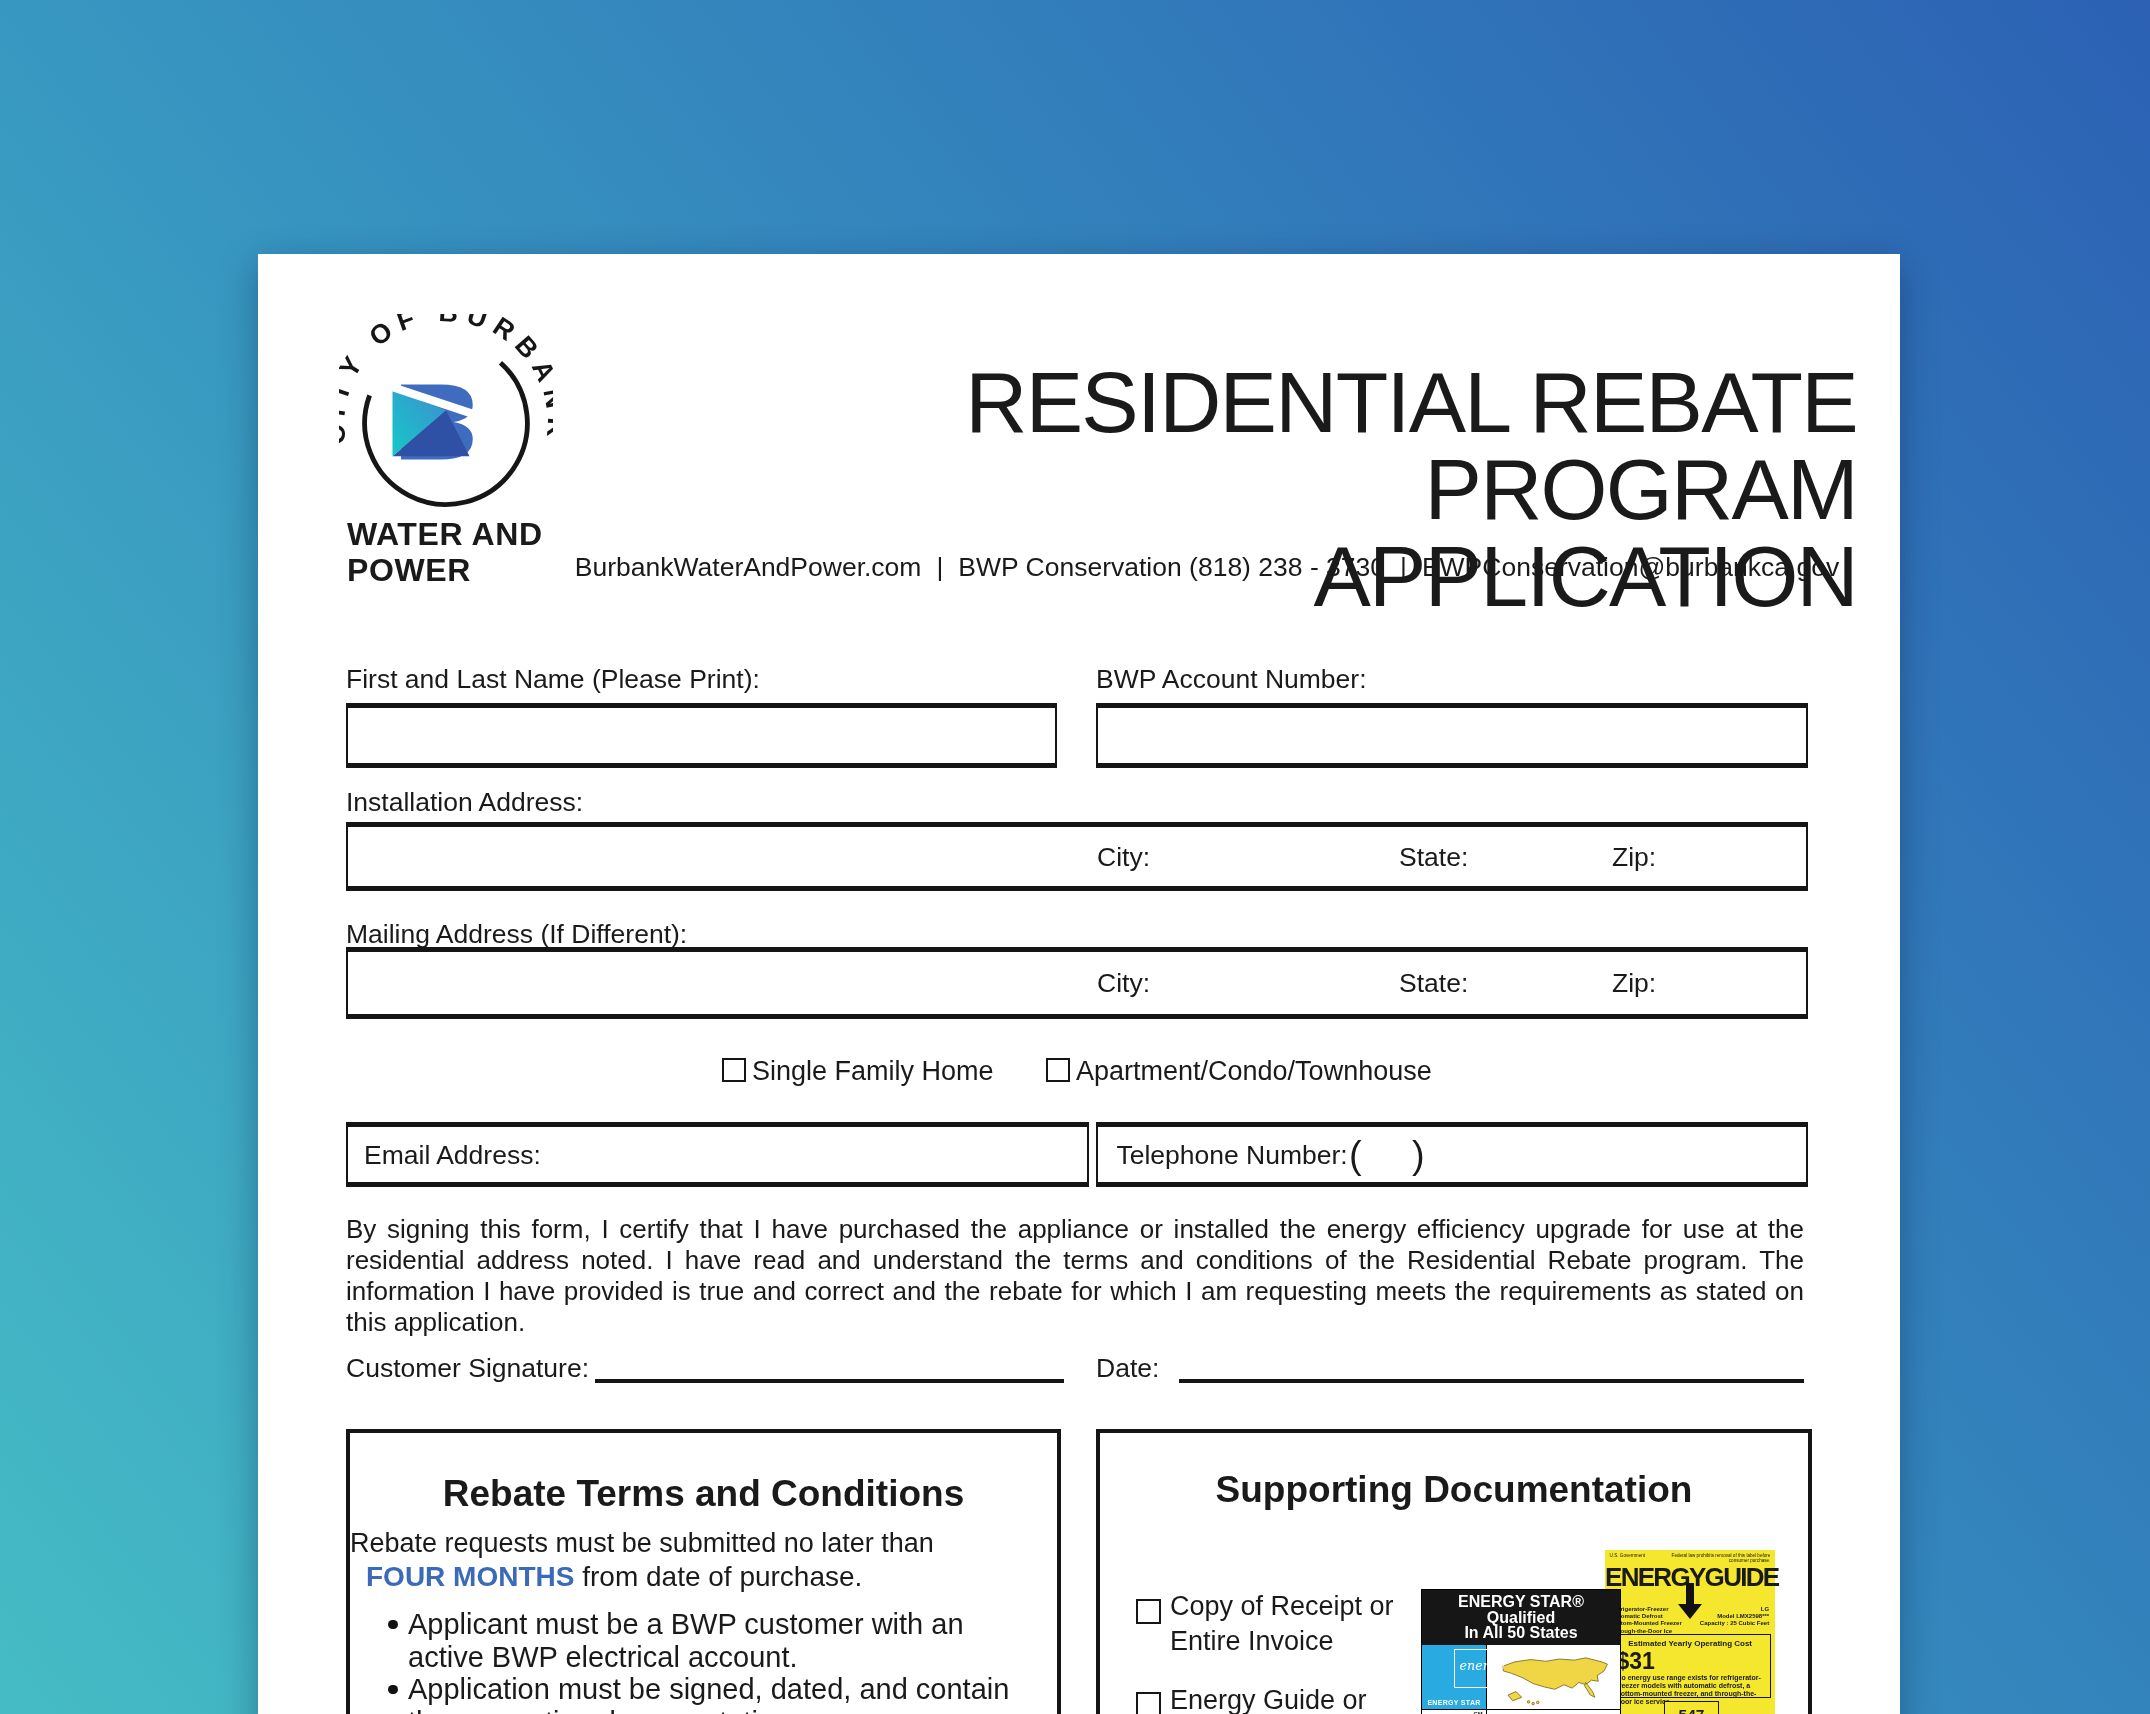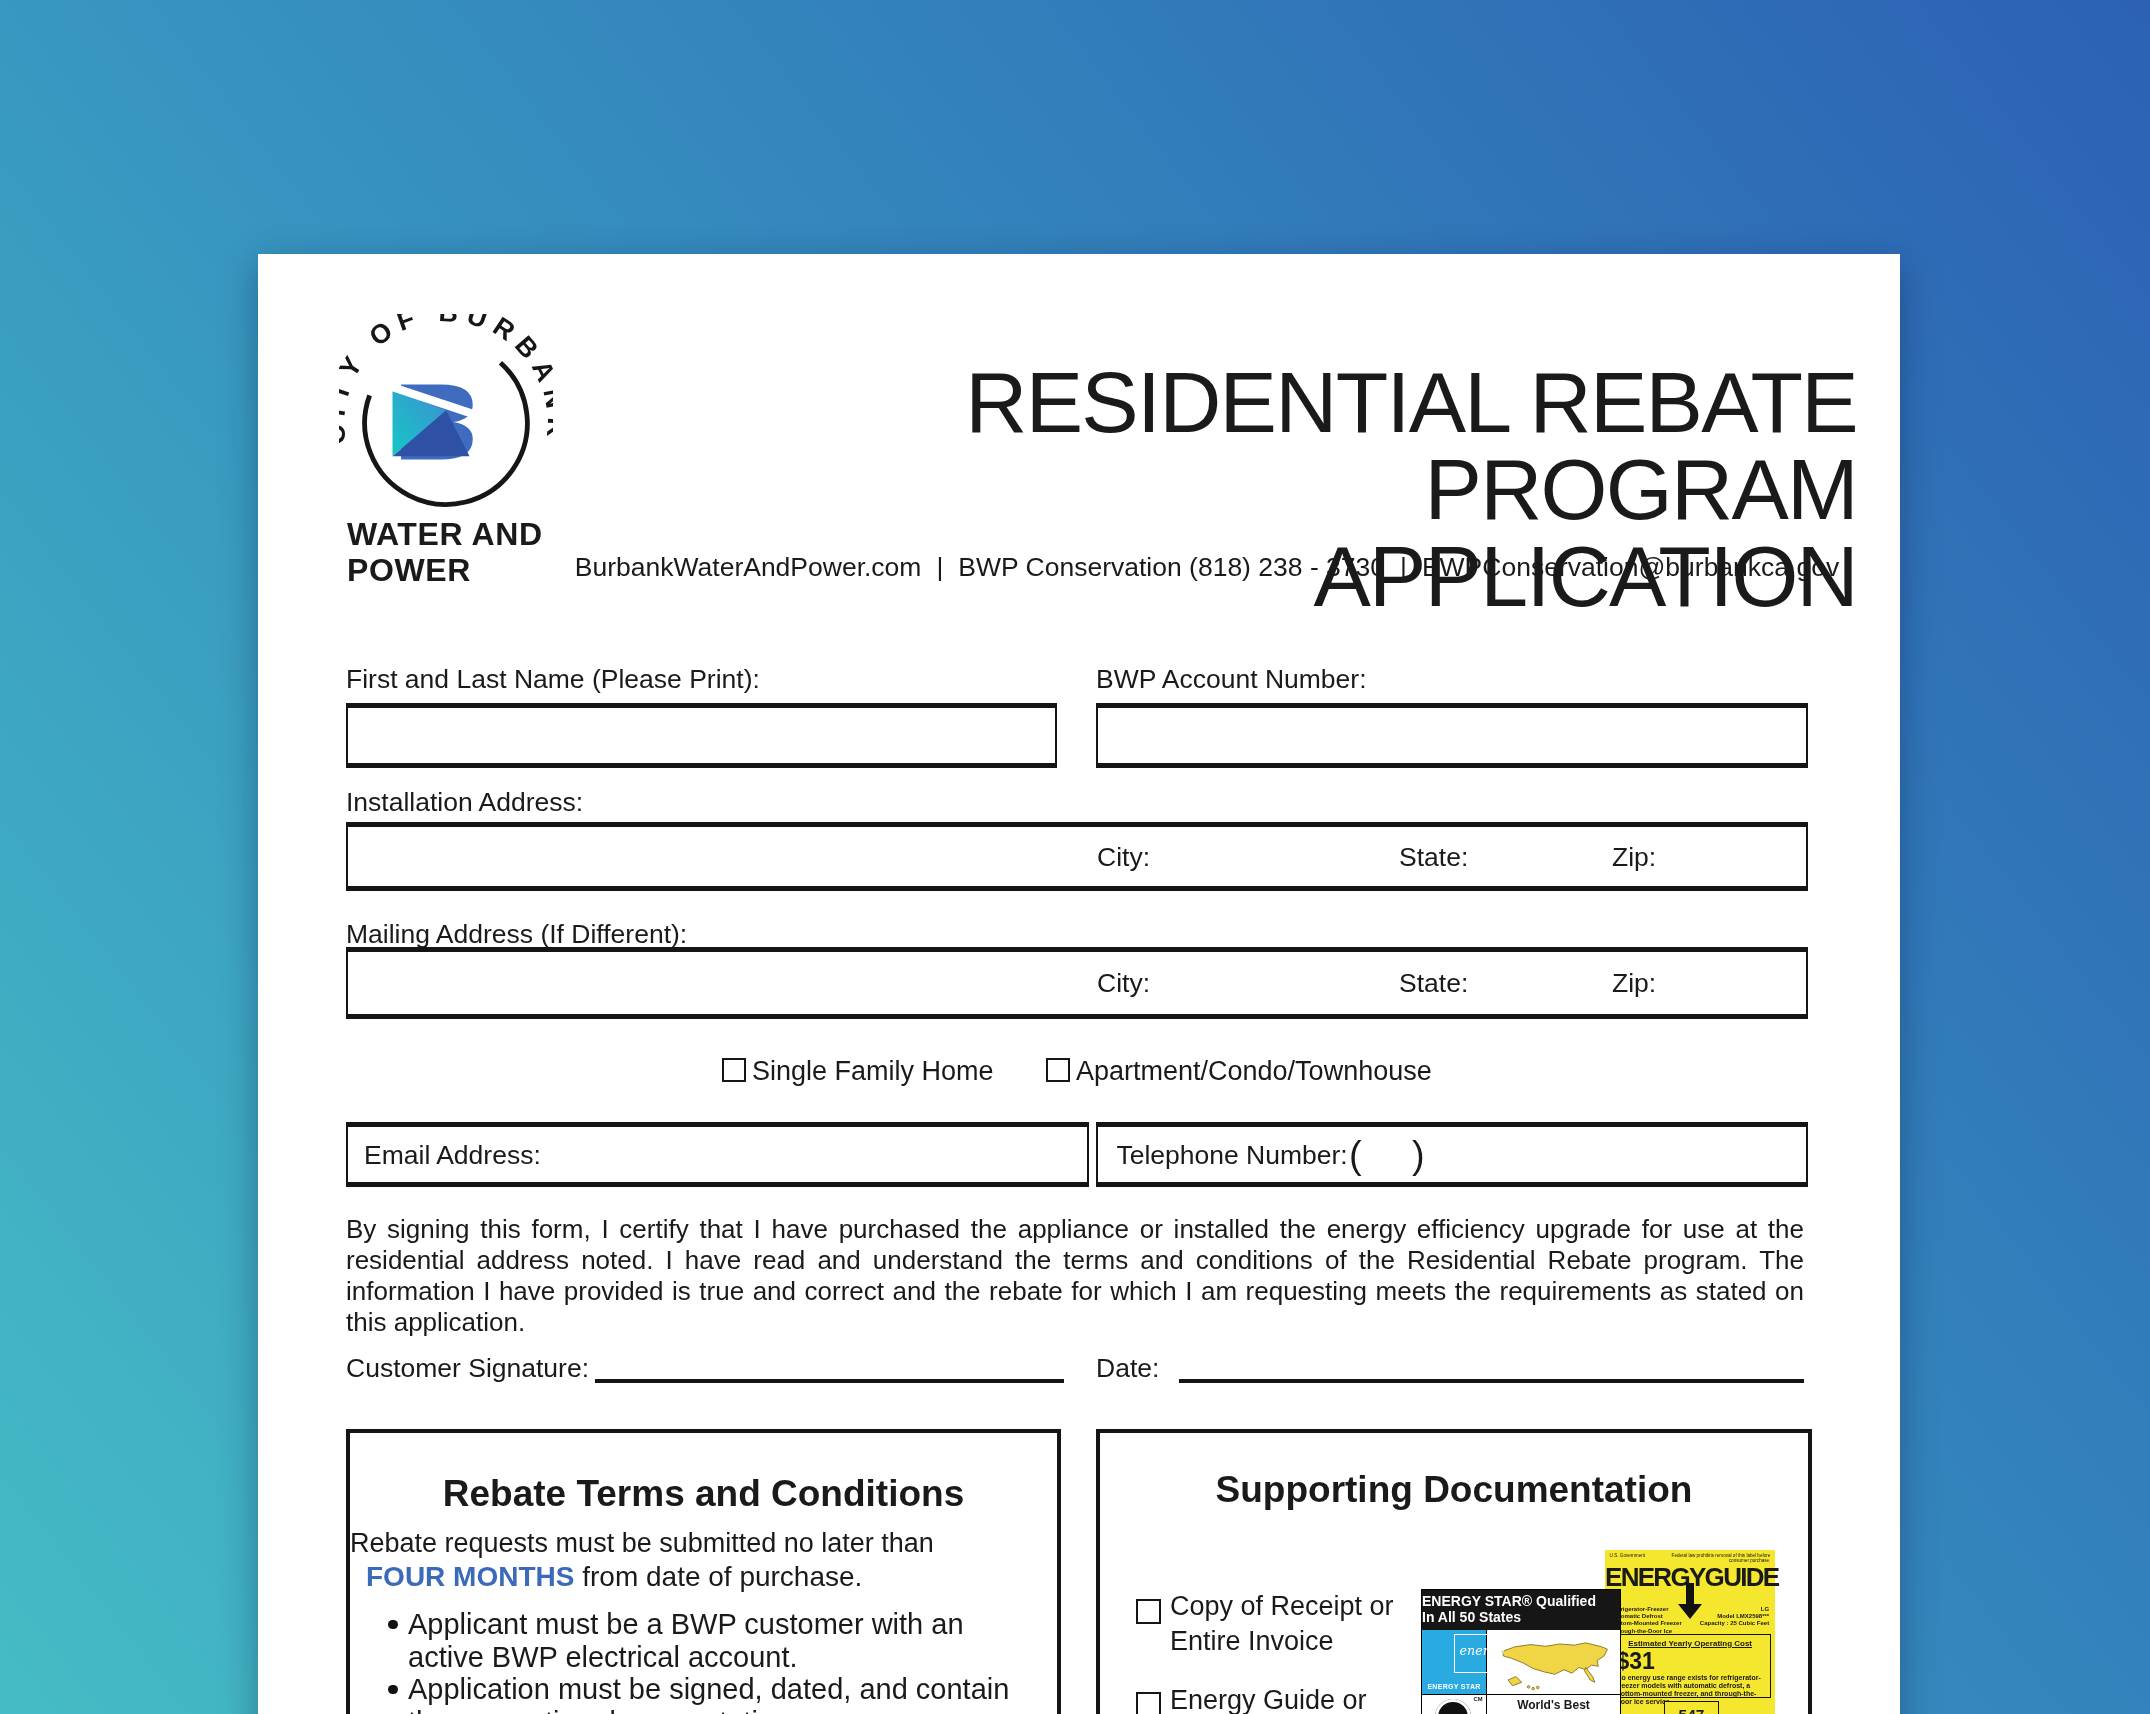--- a/index.html
+++ b/index.html
@@ -35,21 +35,21 @@
   .bigbox{position:absolute;border:4.6px solid #151515;background:#fff;}
   .bigbox-title{position:absolute;width:100%;text-align:center;font-size:37px;font-weight:800;}
   .intro{position:absolute;width:100%;text-align:left;font-size:27px;}
   .intro b.hl{font-weight:800;margin-left:16px;}
   .bullet{position:absolute;left:0;padding-left:58px;width:610px;font-size:29px;line-height:33px;}
   .bullet::before{content:"";position:absolute;left:38px;top:11.5px;width:9.8px;height:9.8px;border-radius:50%;background:#111;}
   .doc-item-box{position:absolute;width:21px;height:21px;border:2.9px solid #151515;}
   .doc-item-text{position:absolute;width:265px;font-size:27px;line-height:35px;}
   
   .estar{position:absolute;width:198px;background:#fff;border:1.7px solid #000;z-index:3;}
-  .estar-head{background:#161616;color:#fff;font-weight:700;font-size:14px;line-height:15.5px;padding:4px 0 4.6px;}
+  .estar-head{background:#161616;color:#fff;text-align:center;font-weight:700;font-size:16px;line-height:15.5px;padding:4px 0 4.6px;}
   .estar-row2{display:flex;height:64px;}
   .estar-cyan{width:64px;background:#29abe2;border-right:1.7px solid #000;position:relative;}
   .eslogo{position:absolute;left:8px;top:4px;width:45px;height:37px;border:1.7px solid #fff;color:#fff;margin-left:24px;}
   .eslogo .script{position:absolute;left:4.6px;top:8px;font-family:"DejaVu Serif",serif;font-style:italic;font-size:12.7px;}
   .eslogo .star{position:absolute;right:2.3px;top:2.3px;font-size:9.2px;}
   .estar-cyan .estext{position:absolute;left:0;right:0;bottom:3.5px;text-align:center;color:#fff;font-size:7px;font-weight:700;letter-spacing:0.3px;}
   .estar-map{flex:1;background:#fff;display:flex;align-items:center;justify-content:center;}
   .estar-row3{display:flex;border-top:1.7px solid #000;height:69px;}
   .estar-nfrc{width:64px;border-right:1.7px solid #000;position:relative;}
   .nfrc-circle{position:absolute;left:12.7px;top:4.6px;width:36px;height:36px;border-radius:50%;background:#111;color:#fff;display:flex;align-items:center;justify-content:center;font-size:6.3px;font-weight:700;box-shadow:0 0 0 2.9px #fff inset;}
@@ -59,21 +59,21 @@
   .eguide{position:absolute;width:170px;height:230px;background:#f4e72e;z-index:2;padding:0;}
   .eg-top{display:flex;justify-content:space-between;padding:2.9px 4.6px 0;font-size:4.6px;}
   .eg-top .fed{max-width:114px;text-align:right;}
   .eg-brand{text-align:center;font-size:26px;font-weight:900;letter-spacing:-1.7px;margin-top:1.2px;line-height:26.5px;}
   .eg-arrow{position:absolute;left:50%;top:33px;transform:translateX(-50%);width:24px;z-index:1;}
   .eg-arrow .stem{width:8px;height:21px;background:#111;margin:0 auto;}
   .eg-arrow .head{width:0;height:0;border-left:12px solid transparent;border-right:12px solid transparent;border-top:15px solid #111;}
   .eg-info-l{position:absolute;left:5.8px;top:56px;font-size:6px;line-height:7.2px;font-weight:600;}
   .eg-info-r{position:absolute;right:5.8px;top:56px;font-size:6px;line-height:7.2px;font-weight:600;text-align:right;}
   .eg-cost{position:absolute;left:4.6px;top:84px;width:159px;height:62px;background:#f4e72e;border:1.2px solid #111;}
-  .eg-cost-h{text-align:center;font-size:8px;font-weight:700;margin-top:3.5px;text-decoration:underline;}
+  .eg-cost-h{text-align:center;font-size:8px;font-weight:700;margin-top:3.5px;}
   .eg-cost-v{font-size:23px;font-weight:900;margin:1.2px 0 0 5.8px;line-height:24px;}
   .eg-note{font-size:7px;font-weight:700;line-height:8px;margin:1.2px 5.8px 0;}
   .eg-kwh{position:absolute;left:59px;top:151px;width:53px;height:26.5px;border:1.2px solid #111;background:#f4e72e;text-align:center;font-size:15.5px;font-weight:900;line-height:26.5px;}
 </style>
 </head>
 <body>
 
 <div class="stage">
   <div class="page">
 

